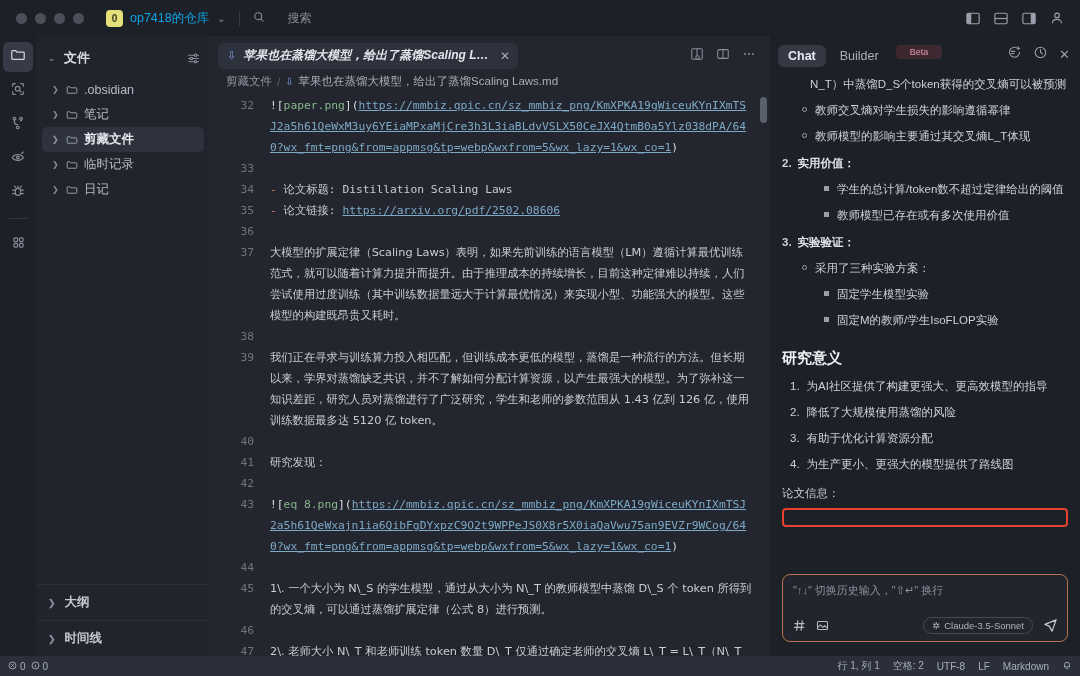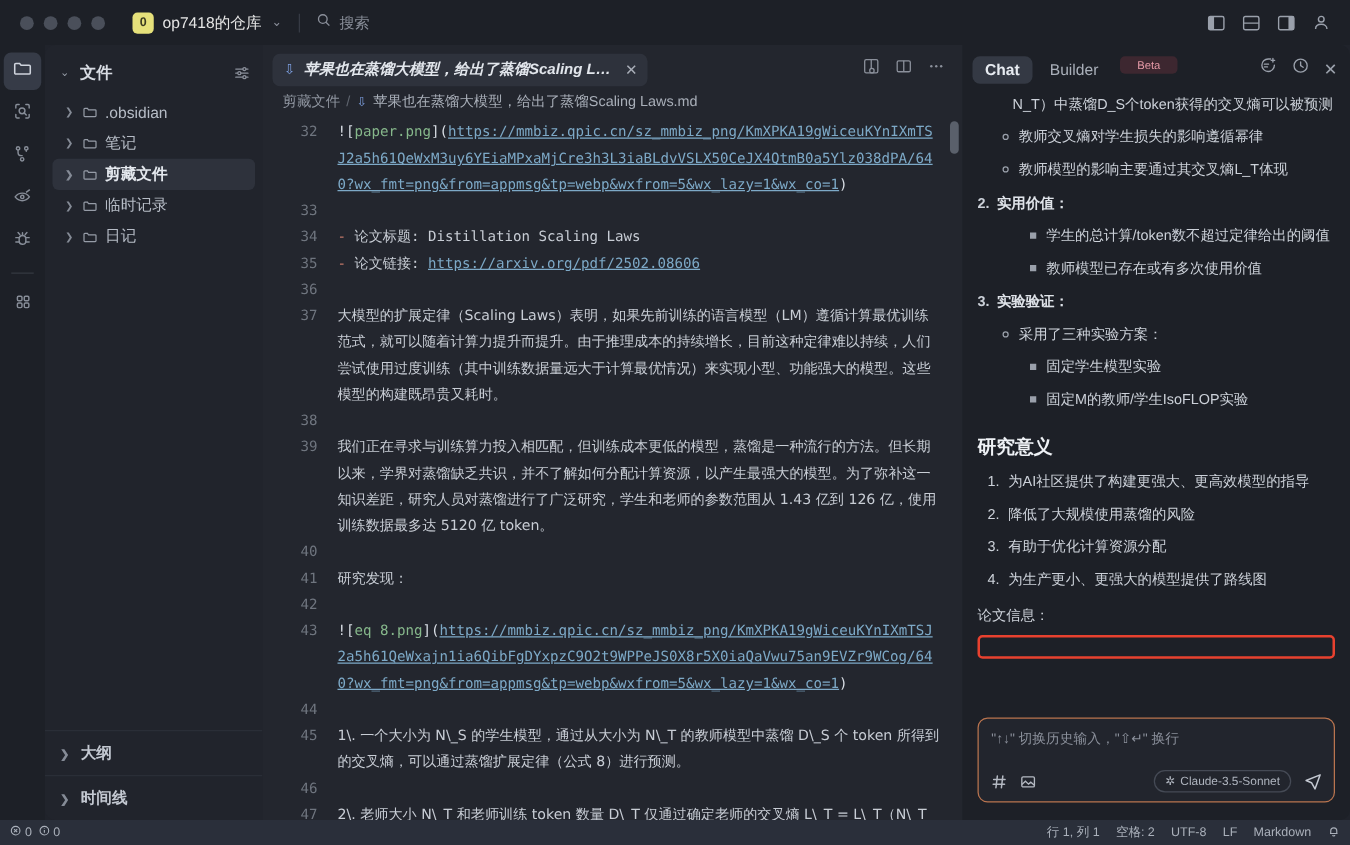--- a/index.html
+++ b/index.html
@@ -22,24 +22,24 @@
   }
   .traffic { display: flex; gap: 8px; align-items: center; padding-left: 6px; }
   .dot { width: 11px; height: 11px; border-radius: 50%; background: #4a4f5a; }
   .vault { display: flex; align-items: center; gap: 7px; margin-left: 22px; }
   .vault-badge {
     width: 17px; height: 17px; border-radius: 4px;
     background: #e5e07a; color: #3a3a20;
     font-size: 10px; font-weight: 700;
     display: flex; align-items: center; justify-content: center;
   }
-  .vault-name { color: #e5e5e5; font-size: 12.5px; }
+  .vault-name { color: #0ea5e9; font-size: 12.5px; }
   .caret-sm { color: #8b909b; font-size: 10px; margin-left: 1px; }
   .tb-sep { width: 1px; height: 15px; background: #363a44; margin: 0 13px; }
-  .search-box { display: flex; align-items: center; gap: 7px; }
+  .search-box { display: flex; align-items: center; gap: 23px; }
   .search-box .lbl { color: #888d98; font-size: 12px; }
   .tb-right { margin-left: auto; display: flex; align-items: center; gap: 13px; padding-right: 6px; }
   .tb-ico { width: 15px; height: 15px; color: #9aa0ab; display: flex; align-items: center; justify-content: center; }
   .tb-ico svg { display: block; }
 
   
   .body { flex: 1; display: flex; min-height: 0; padding: 0 0 0 0; }
 
   
   .rail {

